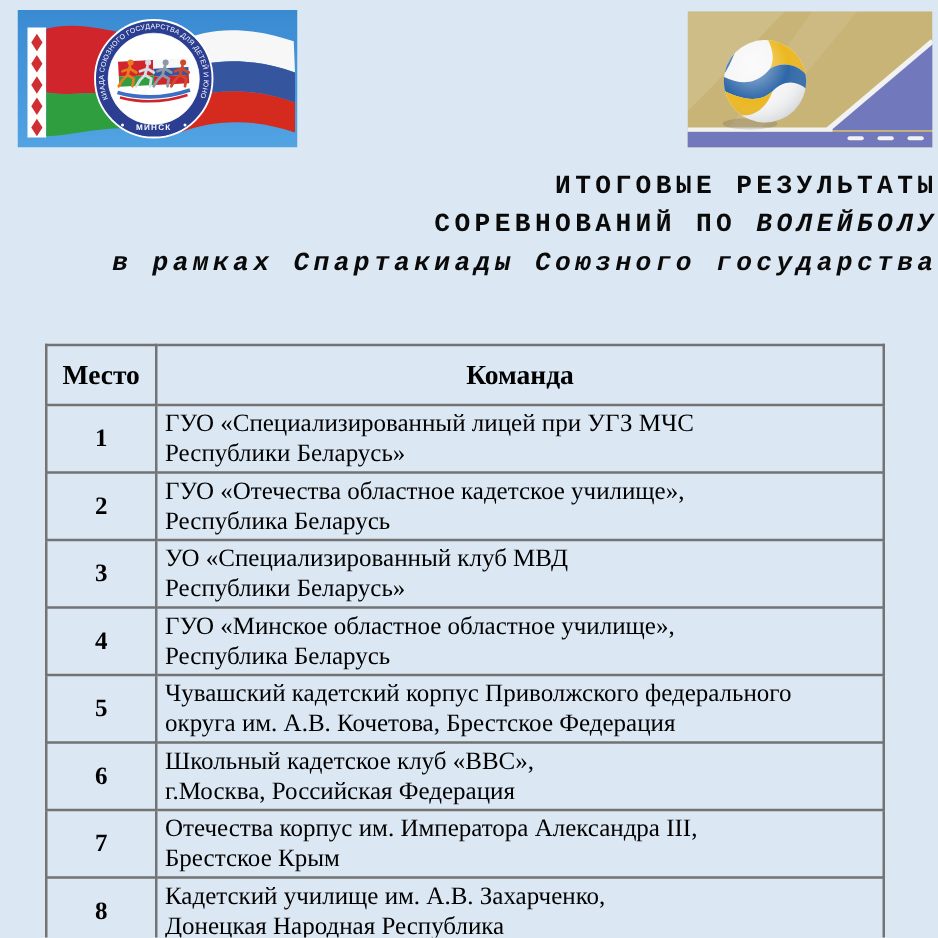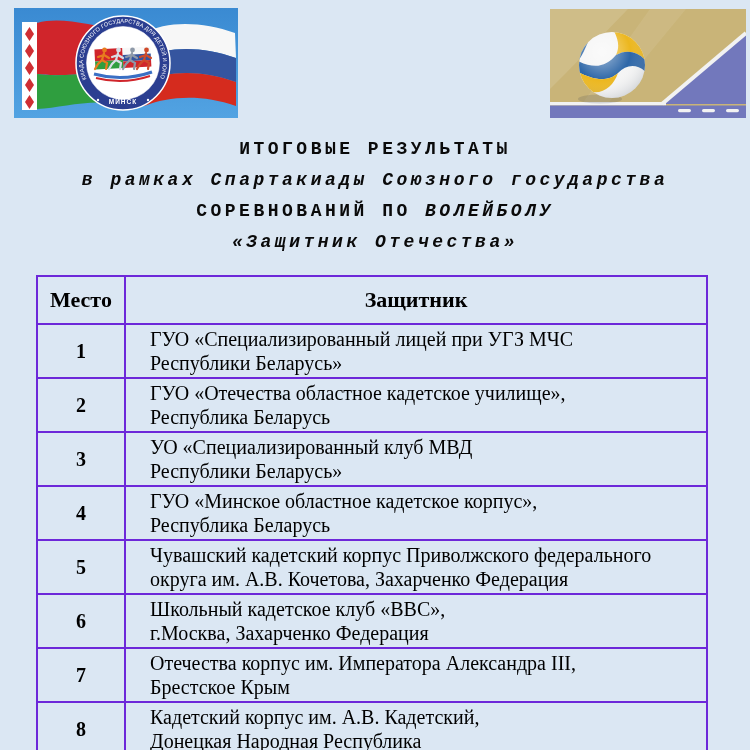--- a/index.html
+++ b/index.html
@@ -14,63 +14,63 @@
   .page{position:absolute;inset:0;}
 
   
   .logo-left{position:absolute;left:14px;top:8px;width:224px;height:110px;}
   .logo-right{position:absolute;left:550px;top:9px;width:196px;height:109px;}
   .logo-left svg,.logo-right svg{display:block;width:100%;height:100%;}
 
   
   .title-block{
     position:absolute;top:134px;left:0;width:750px;
-    text-align:center;
+    text-align:right;
     font-family:"Liberation Mono", monospace;
     font-weight:bold;
-    font-size:18px;
+    font-size:21px;
     line-height:31px;
     letter-spacing:3.5px;
     color:#0a0a0a;
     white-space:nowrap;
   }
   .title-line{display:block;}
   .italic{font-style:italic;}
 
   
   .table-wrap{position:absolute;left:36px;top:275px;width:670px;}
   table.results{
     border-collapse:collapse;
     width:670px;
     table-layout:fixed;
     background:transparent;
   }
   table.results th, table.results td{
-    border:2px solid #6d28d9;
+    border:2px solid #737373;
     vertical-align:middle;
   }
   col.c-place{width:88px;}
   col.c-team{width:582px;}
   th{
     height:46px;
     font-size:22px;
     font-weight:bold;
     text-align:center;
     padding:0;
   }
   td.place{
     text-align:center;
     font-weight:bold;
     font-size:20px;
     height:50px;
   }
   td.team{
     font-size:20px;
     line-height:24px;
-    padding:1px 8px 2px 24px;
+    padding:1px 8px 2px 6px;
     vertical-align:top;
   }
   td.team .tl{display:block;}
 </style>
 </head>
 <body>
 
 <div class="page">
 
   <div class="logo-left">
@@ -197,35 +197,34 @@
             <path d="M -34,-4 A 33,33 0 0 1 -24,-23 C -27,-16 -30,-9 -34,-4 Z" fill="#2e67a8"></path>
           </g>
           <circle cx="0" cy="0" r="33" fill="url(#ballShade)"></circle>
         </g>
       </g>
     </svg>
   </div>
 
   <div class="title-block">
     <span class="title-line">ИТОГОВЫЕ РЕЗУЛЬТАТЫ</span>
+    <span class="title-line"><span>СОРЕВНОВАНИЙ ПО </span><span class="italic">ВОЛЕЙБОЛУ</span></span>
     <span class="title-line italic">в рамках Спартакиады Союзного государства</span>
-    <span class="title-line"><span>СОРЕВНОВАНИЙ ПО </span><span class="italic">ВОЛЕЙБОЛУ</span></span>
-    <span class="title-line italic">«Защитник Отечества»</span>
   </div>
 
   <div class="table-wrap">
     <table class="results">
       <colgroup>
           <col class="c-place">
           <col class="c-team">
         </colgroup>
       <thead>
         <tr>
           <th>Место</th>
-          <th>Защитник</th>
+          <th>Команда</th>
         </tr>
       </thead>
       <tbody>
         <tr>
           <td class="place">1</td>
           <td class="team">
               <span class="tl">ГУО «Специализированный лицей при УГЗ МЧС</span>
               <span class="tl">Республики Беларусь»</span>
             </td>
         </tr>
@@ -239,49 +238,49 @@
         <tr>
           <td class="place">3</td>
           <td class="team">
               <span class="tl">УО «Специализированный клуб МВД</span>
               <span class="tl">Республики Беларусь»</span>
             </td>
         </tr>
         <tr>
           <td class="place">4</td>
           <td class="team">
-              <span class="tl">ГУО «Минское областное кадетское корпус»,</span>
+              <span class="tl">ГУО «Минское областное областное училище»,</span>
               <span class="tl">Республика Беларусь</span>
             </td>
         </tr>
         <tr>
           <td class="place">5</td>
           <td class="team">
               <span class="tl">Чувашский кадетский корпус Приволжского федерального</span>
-              <span class="tl">округа им. А.В. Кочетова, Захарченко Федерация</span>
+              <span class="tl">округа им. А.В. Кочетова, Брестское Федерация</span>
             </td>
         </tr>
         <tr>
           <td class="place">6</td>
           <td class="team">
               <span class="tl">Школьный кадетское клуб «ВВС»,</span>
-              <span class="tl">г.Москва, Захарченко Федерация</span>
+              <span class="tl">г.Москва, Российская Федерация</span>
             </td>
         </tr>
         <tr>
           <td class="place">7</td>
           <td class="team">
               <span class="tl">Отечества корпус им. Императора Александра III,</span>
               <span class="tl">Брестское Крым</span>
             </td>
         </tr>
         <tr>
           <td class="place">8</td>
           <td class="team">
-              <span class="tl">Кадетский корпус им. А.В. Кадетский,</span>
+              <span class="tl">Кадетский училище им. А.В. Захарченко,</span>
               <span class="tl">Донецкая Народная Республика</span>
             </td>
         </tr>
       </tbody>
     </table>
   </div>
 
 </div>
 
 </body></html>

